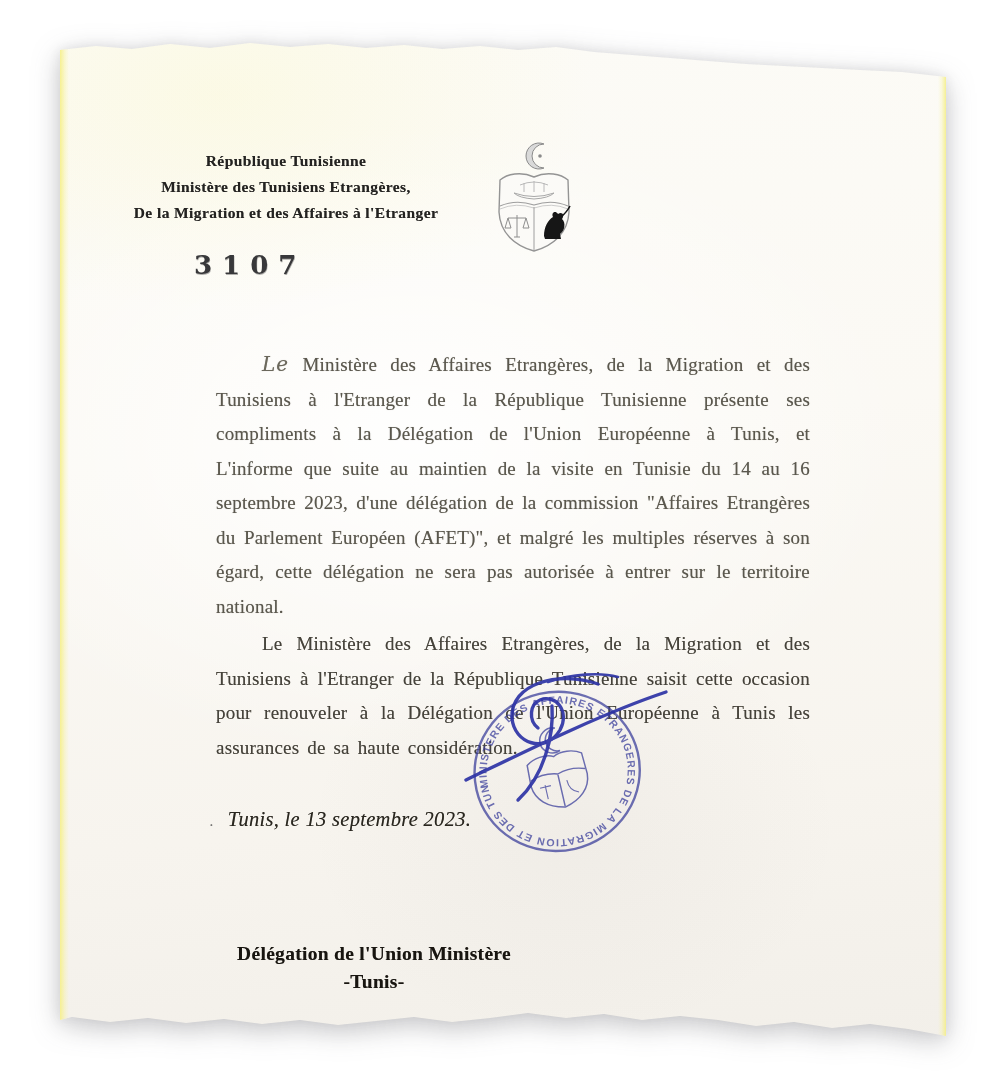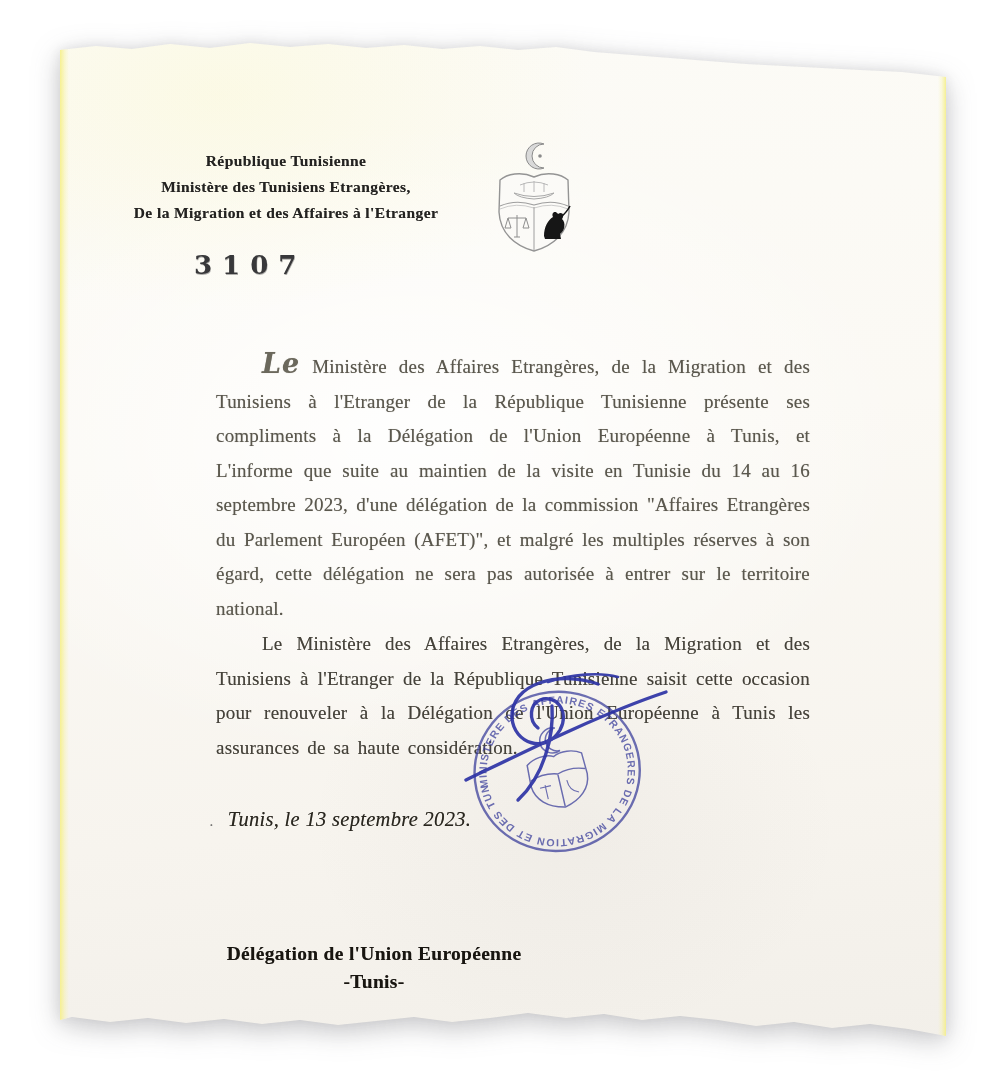--- a/index.html
+++ b/index.html
@@ -63,23 +63,23 @@
 
   .body-par {
     position: absolute; left: 156px; width: 594px;
     font-size: 19px; line-height: 34.5px;
     text-align: justify; text-indent: 46px;
     word-spacing: 3px; letter-spacing: 0.2px;
   }
   .par-1 { top: 294px; color: #5a574d; text-shadow: 0 0 0.7px rgba(95,92,82,0.55); }
   .par-2 { top: 574px; color: #45423a; text-shadow: 0 0 0.5px rgba(70,66,58,0.5); }
   .lead-script {
-    font-style: italic; font-size: 27px;
+    font-style: italic; font-size: 20px;
     font-family: "DejaVu Serif", serif;
-    letter-spacing: 1px; color: #6b685c; font-weight: bold;
+    letter-spacing: 1px; color: #6b685c;
   }
 
   .stamp-box { position: absolute; left: 398px; top: 648px; opacity: 0.88; }
   .signature-box { position: absolute; left: 388px; top: 634px; }
 
   .date-line {
     position: absolute; left: 150px; top: 774px;
     font-size: 20.5px; color: #29261f; letter-spacing: 0.3px;
     text-shadow: 0 0 0.5px rgba(40,38,30,0.5);
     font-style: italic;
@@ -175,19 +175,19 @@
             <path d="M 104 38 C 106 68 96 108 70 132"></path>
             <path d="M 18 112 C 72 86 152 46 218 24"></path>
             <path d="M 100 14 C 124 6 152 4 170 9" stroke-width="2.6"></path>
           </g>
         </svg>
       </div>
 
       <div class="date-line">Tunis, le 13 septembre 2023.</div>
 
       <div class="recipient">
-        <div>Délégation de l'Union Européenne</div>
+        <div>Délégation de l'Union Ministère</div>
         <div>-Tunis-</div>
       </div>
 
     </div>
   </div>
 </div>
 
 </body></html>

